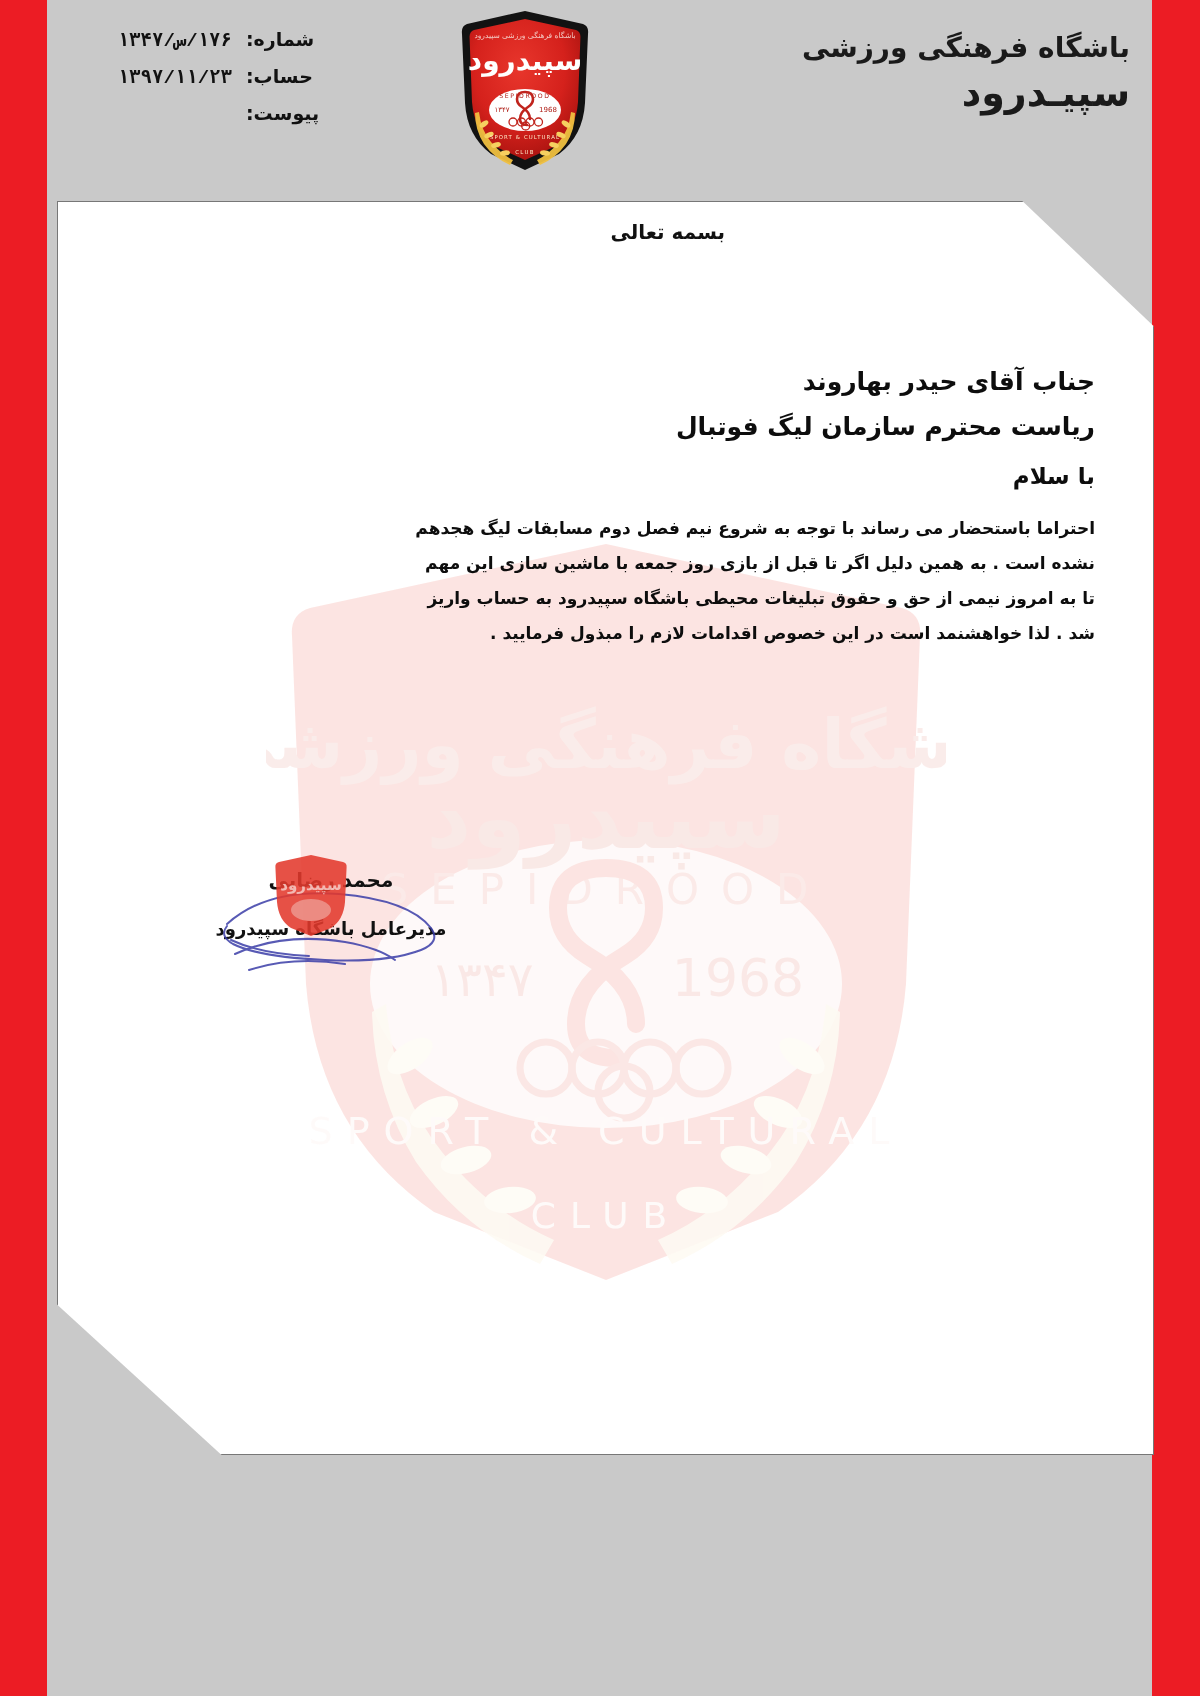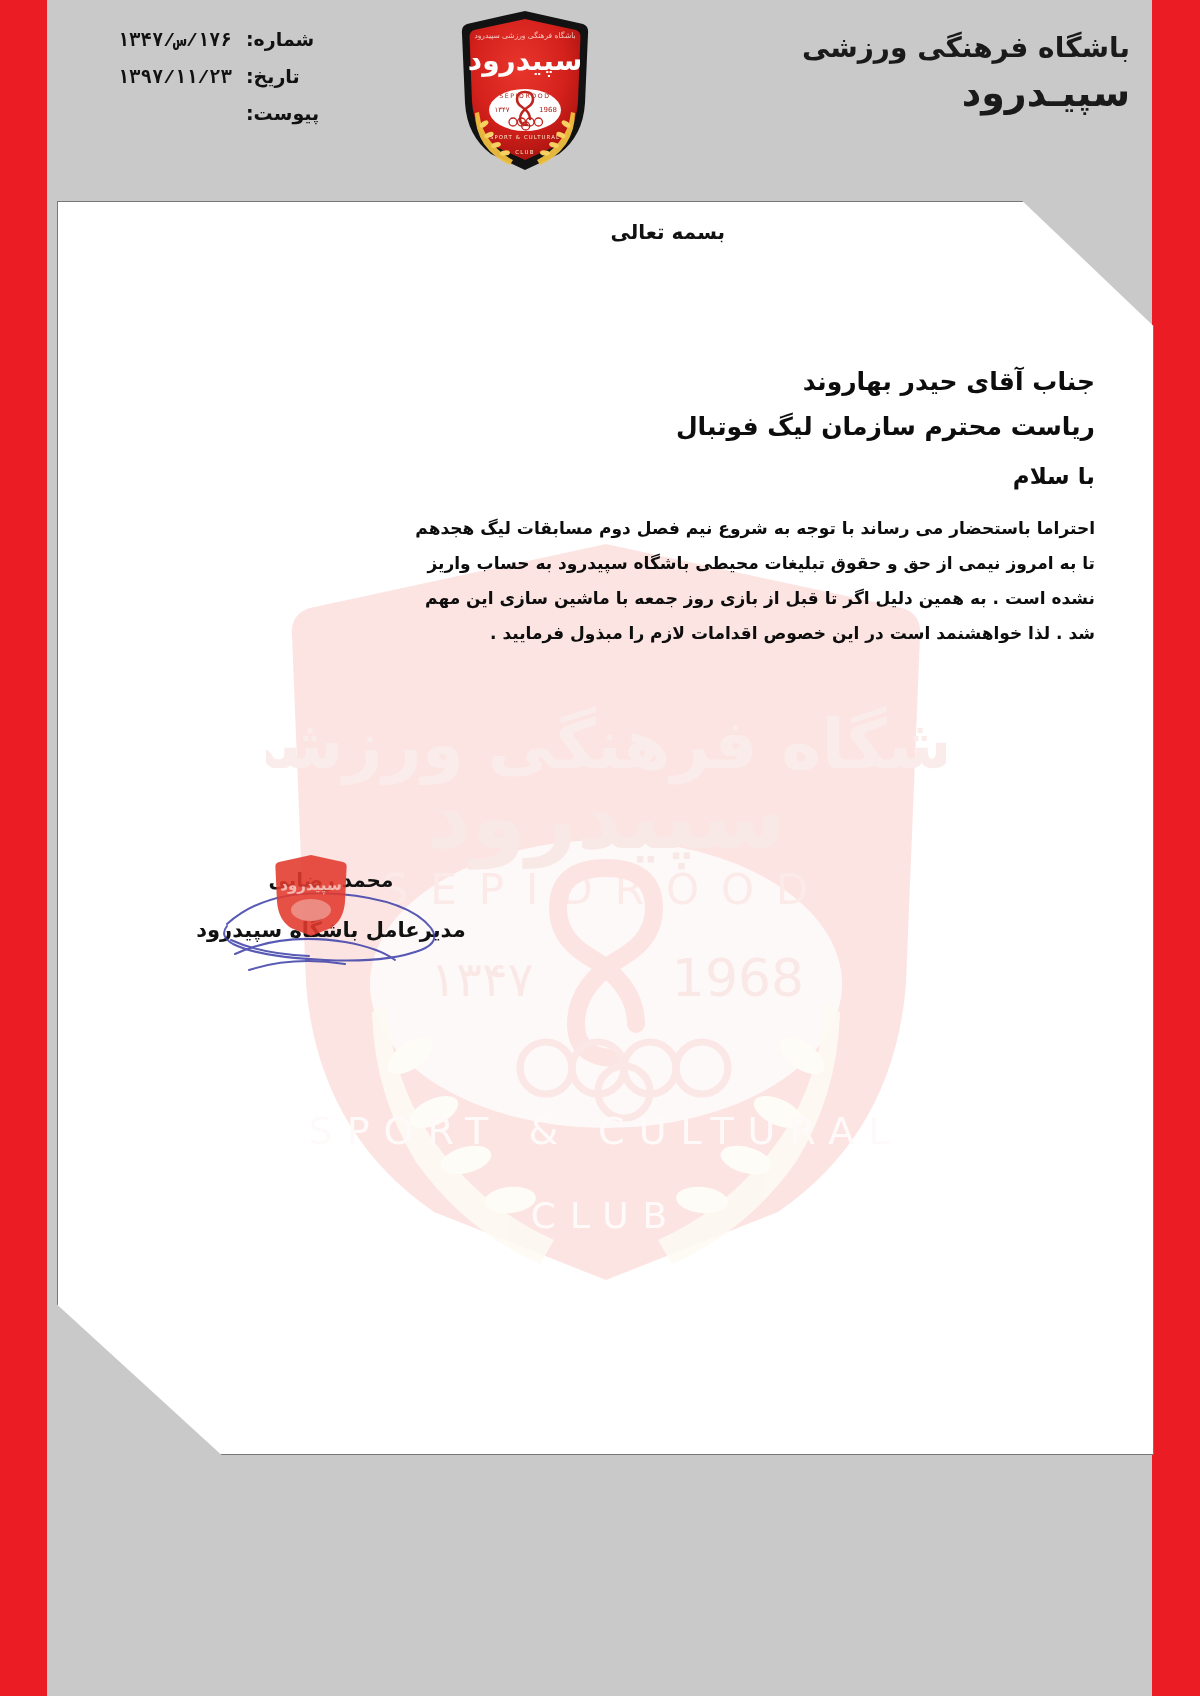--- a/index.html
+++ b/index.html
@@ -41,39 +41,39 @@
   .content{position:absolute;right:58px;left:58px;top:160px;direction:rtl;text-align:right;color:#0d0d0d;}
   .addr{font-size:25px;font-weight:bold;line-height:1.62;letter-spacing:.2px;}
   .addr .a2{margin-top:4px;}
   .salam{font-size:23px;font-weight:bold;margin-top:16px;letter-spacing:.2px;}
   .body-par{margin-top:22px;font-size:17px;font-weight:bold;line-height:2.05;
             text-align:justify;text-align-last:right;letter-spacing:.1px;}
   .body-par div{white-space:nowrap;}
   
   .sign{position:absolute;left:58px;top:640px;text-align:center;width:430px;direction:rtl;margin-top:26px;}
   .sign .name{font-size:20px;font-weight:bold;color:#111;}
-  .sign .title{font-size:21px;font-weight:bold;color:#111;margin-top:26px;}
+  .sign .title{font-size:18px;font-weight:bold;color:#111;margin-top:26px;}
   .stamp{position:absolute;left:215px;top:650px;width:76px;height:86px;}
   .penmark{position:absolute;left:155px;top:660px;width:270px;height:130px;pointer-events:none;}
 </style>
 </head>
 <body>
 
 <div class="bar-left"></div>
 <div class="bar-right"></div>
 
 <div class="header">
 
   <div class="meta">
     <div class="meta-row">
       <span class="meta-label">شماره:</span>
       <span class="meta-value">۱۷۶/س/۱۳۴۷</span>
     </div>
     <div class="meta-row">
-      <span class="meta-label">تاریخ:</span>
+      <span class="meta-label">حساب:</span>
       <span class="meta-value">۱۳۹۷/۱۱/۲۳</span>
     </div>
     <div class="meta-row attach">
       <span class="meta-label">پیوست:</span>
       <span class="meta-value"></span>
     </div>
   </div>
 
   <div class="logo">
     <svg viewBox="0 0 140 165" width="140" height="165" aria-hidden="true">
@@ -183,22 +183,22 @@
   <div class="content">
     <div class="addr">
       <div class="a1">جناب آقای حیدر بهاروند</div>
       <div class="a2">ریاست محترم سازمان لیگ فوتبال</div>
     </div>
 
     <div class="salam">با سلام</div>
 
     <div class="body-par">
       <div>احتراما باستحضار می رساند با توجه به شروع نیم فصل دوم مسابقات لیگ هجدهم</div>
+      <div>نشده است . به همین دلیل اگر تا قبل از بازی روز جمعه با ماشین سازی این مهم</div>
       <div>تا به امروز نیمی از حق و حقوق تبلیغات محیطی باشگاه سپیدرود به حساب واریز</div>
-      <div>نشده است . به همین دلیل اگر تا قبل از بازی روز جمعه با ماشین سازی این مهم</div>
       <div>شد . لذا خواهشنمد است در این خصوص اقدامات لازم را مبذول فرمایید .</div>
     </div>
   </div>
 
   <div class="sign">
     <div class="name">محمد رضایی</div>
     <div class="title">مدیرعامل باشگاه سپیدرود</div>
   </div>
 
   <div class="penmark">

